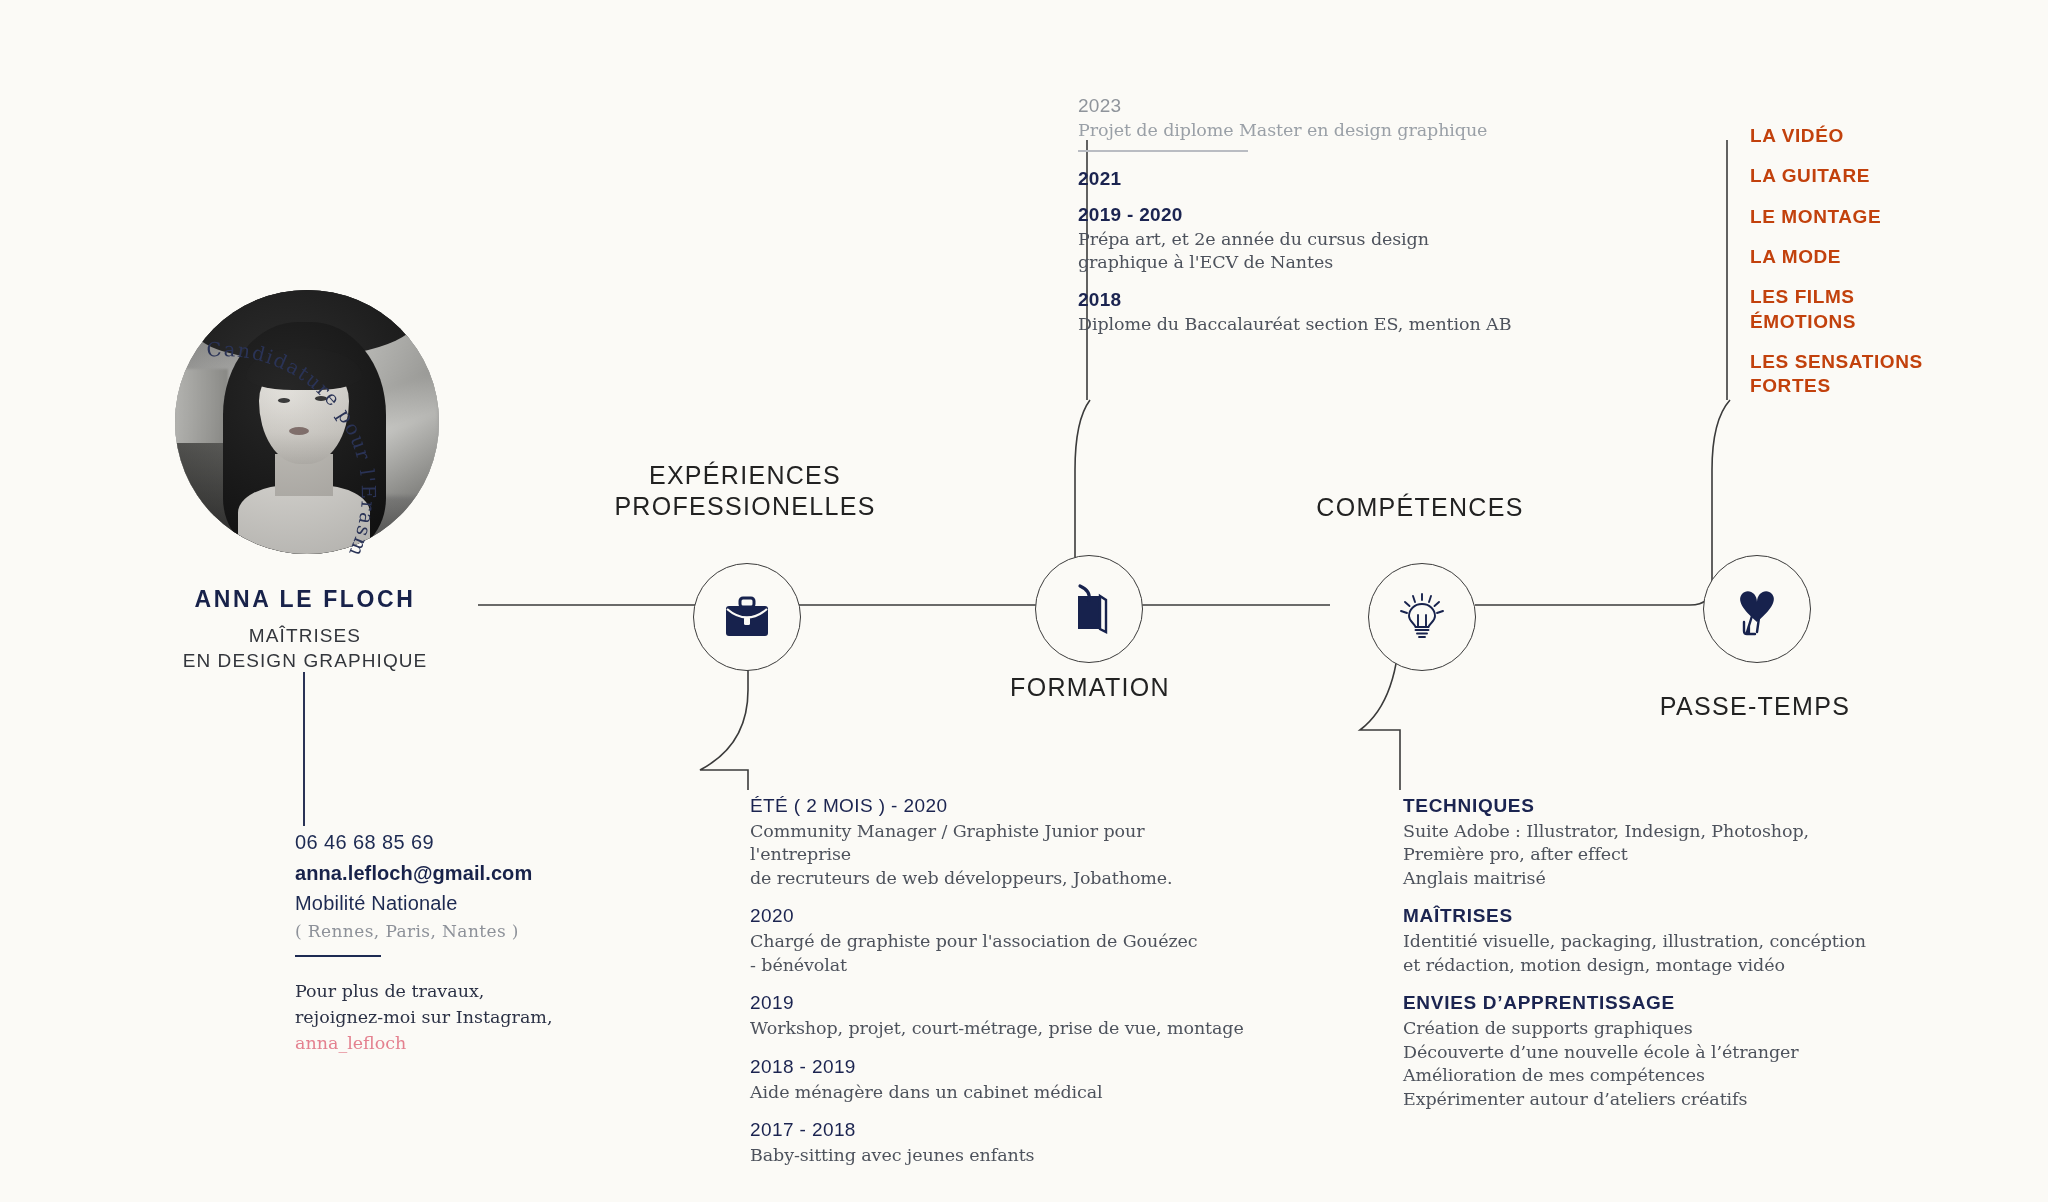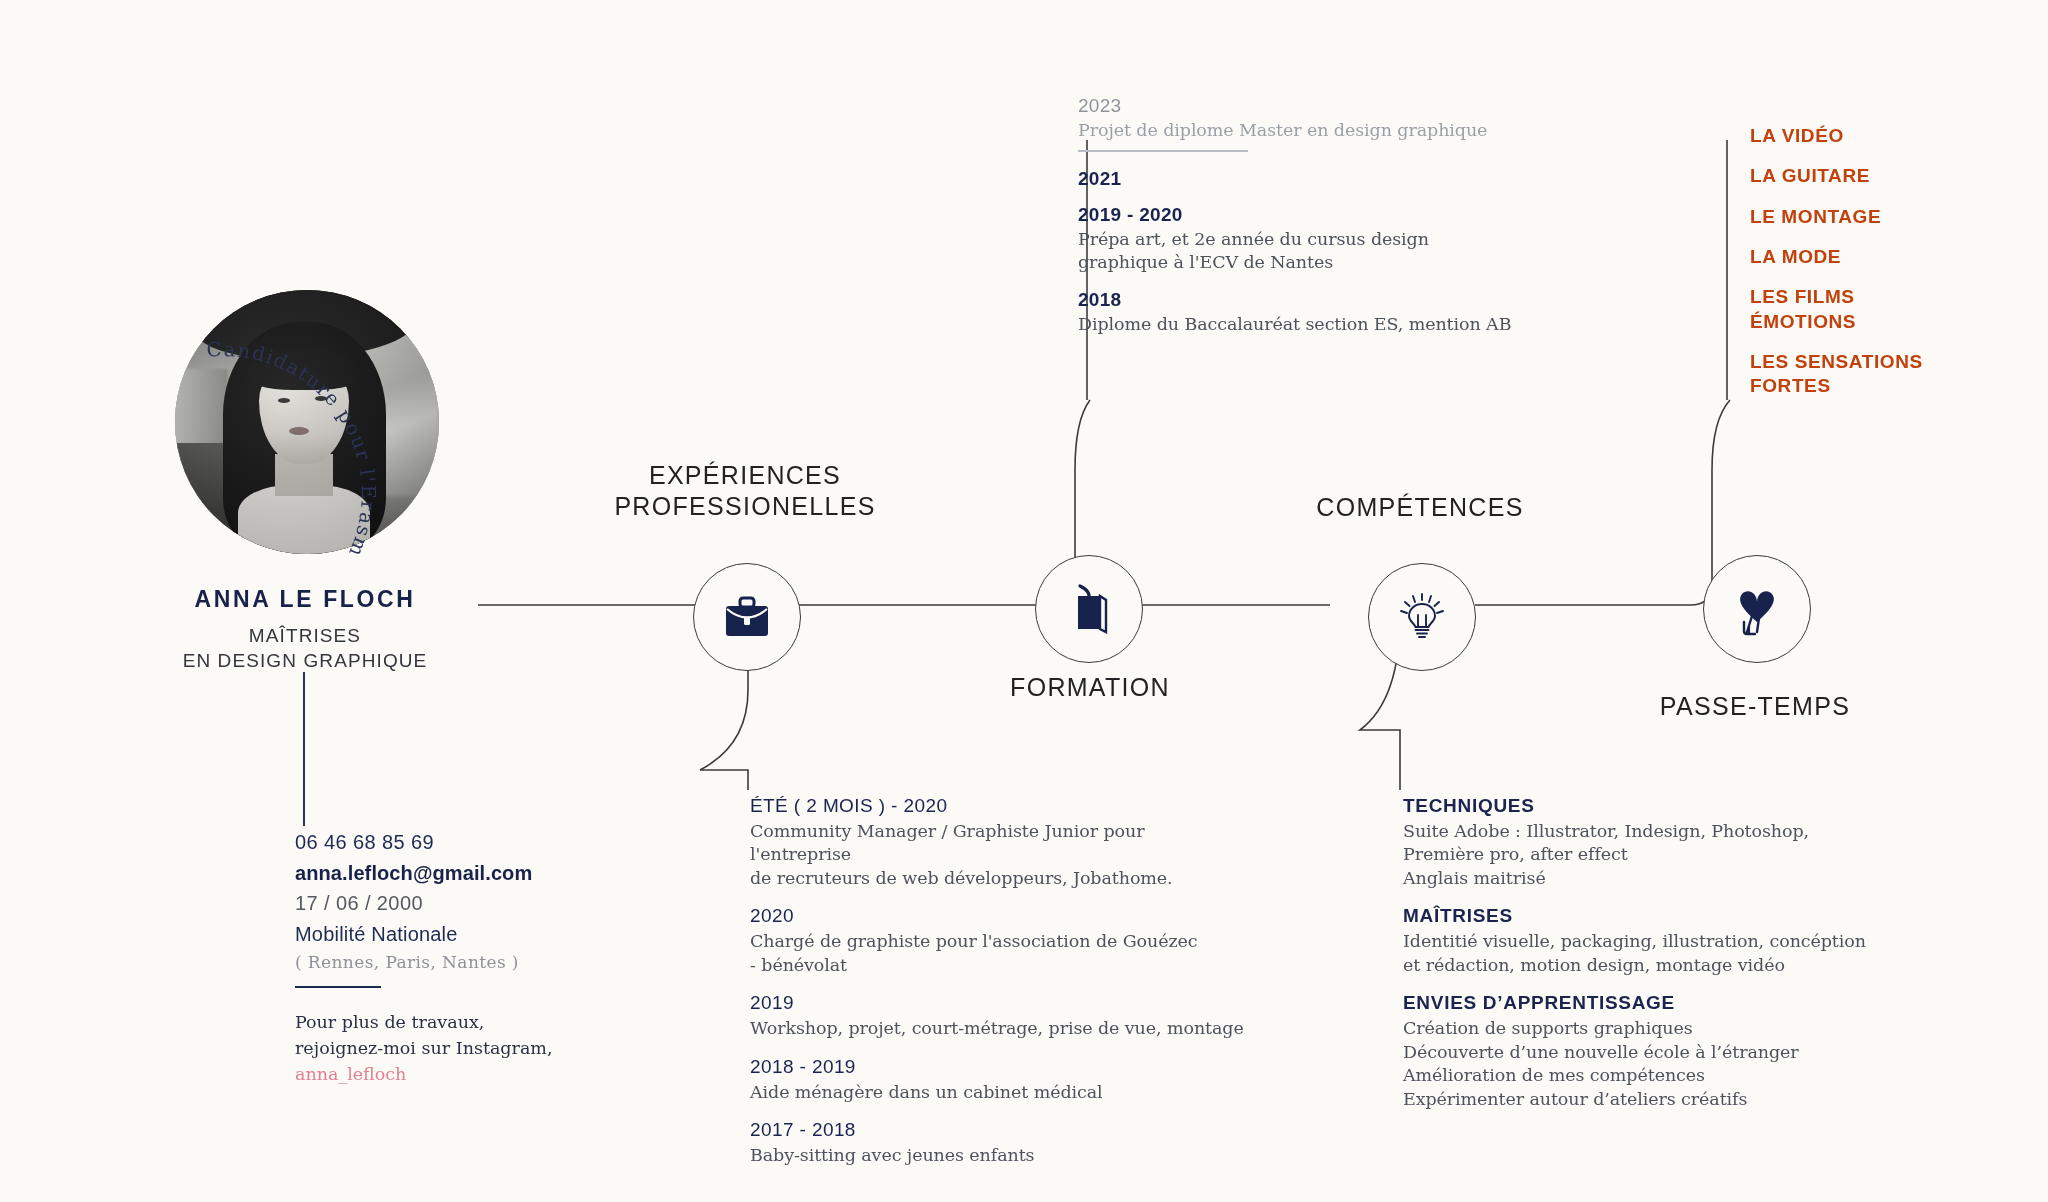--- a/index.html
+++ b/index.html
@@ -318,21 +318,20 @@
     <div id="person-name">ANNA LE FLOCH</div>
     <div class="role-line">MAÎTRISES</div>
     <div class="role-line">EN DESIGN GRAPHIQUE</div>
   </div>
 
   <div id="left-vline" class="abs"></div>
 
   <div id="contact-block" class="abs">
     <div class="c-phone">06 46 68 85 69</div>
     <div class="c-email">anna.lefloch@gmail.com</div>
-    <div class="c-dob">17 / 06 / 2000</div>
     <div class="c-mob">Mobilité Nationale</div>
     <div class="c-cities">( Rennes, Paris, Nantes )</div>
     <div id="contact-rule"></div>
     <div id="insta-block">
       <div>Pour plus de travaux,</div>
       <div>rejoignez-moi sur Instagram,</div>
       <div id="insta-handle">anna_lefloch</div>
     </div>
   </div>
 

